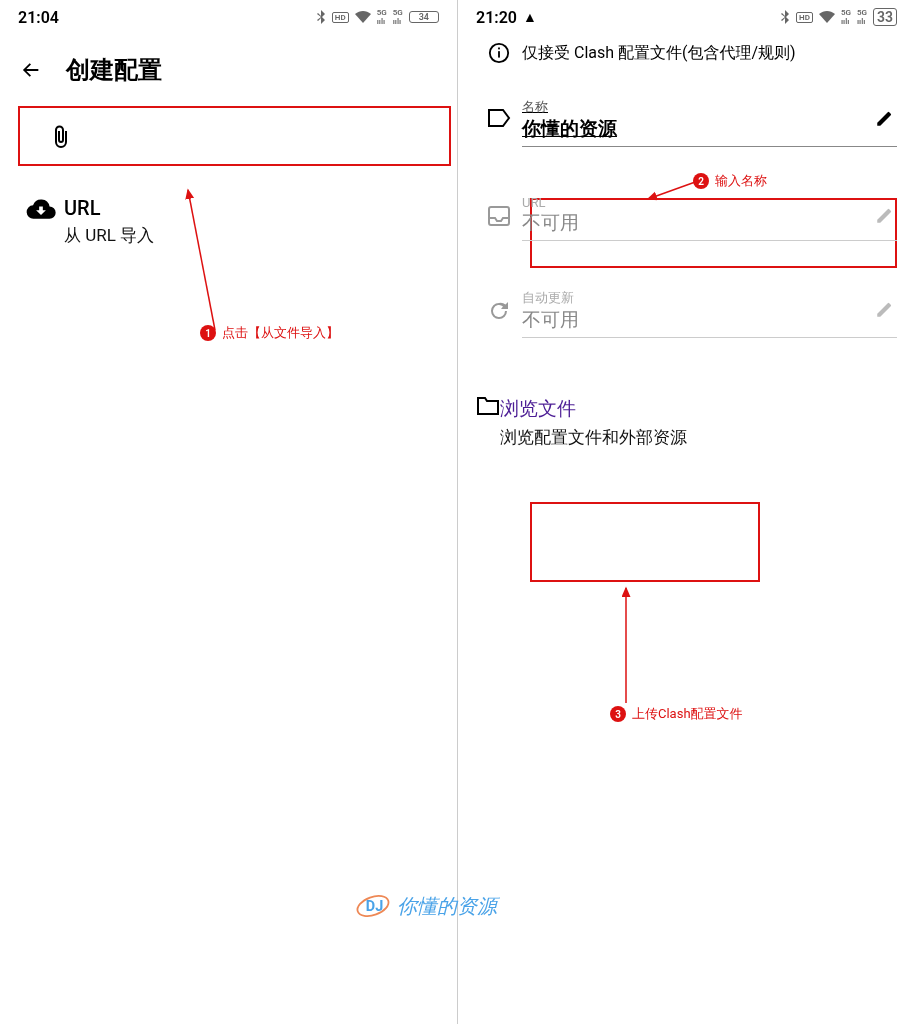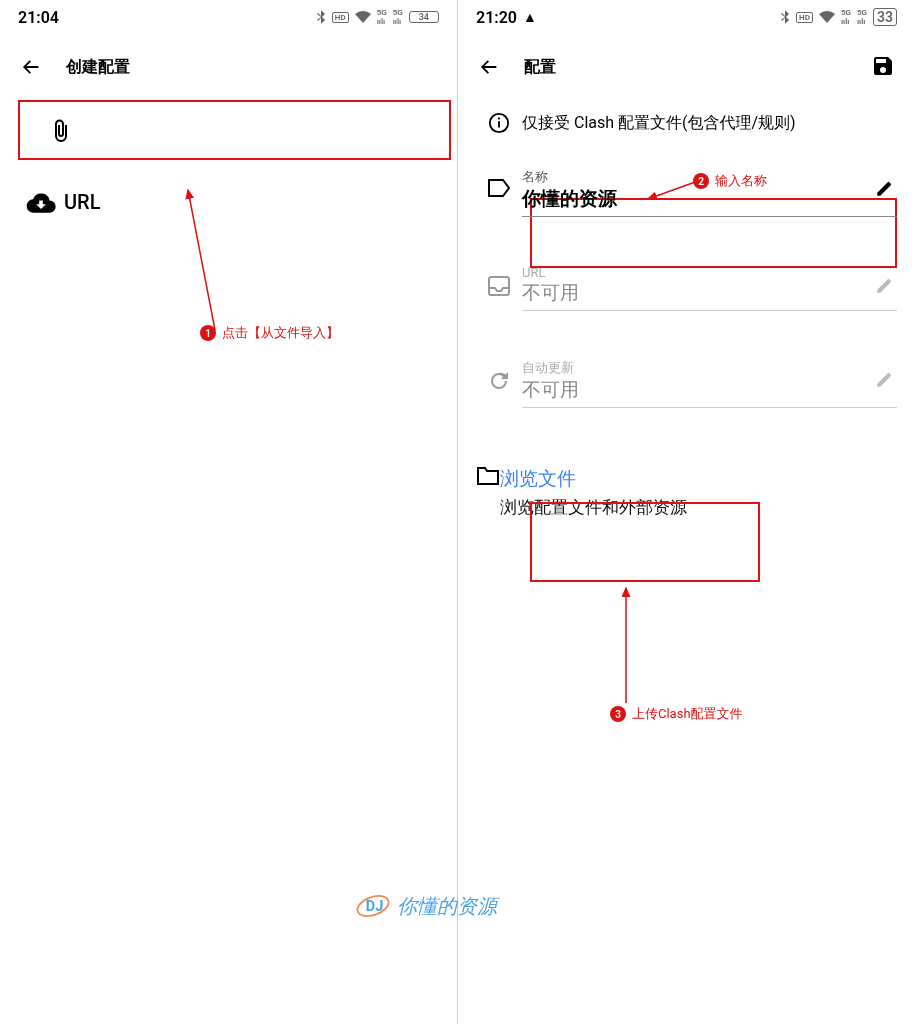--- a/index.html
+++ b/index.html
@@ -7,21 +7,21 @@
   .screens { display:flex; width:915px; height:1024px; }
   .screen { width:457px; height:1024px; background:#fff; position:relative; }
   .sep { width:1px; background:#ccc; }
   .statusbar { display:flex; justify-content:space-between; align-items:center; padding:4px 18px 0 18px; font-size:16px; font-weight:600; color:#000; height:30px; }
   .sb-left { display:flex; align-items:center; gap:6px;}
   .sb-right { display:flex; align-items:center; gap:6px; font-size:12px; }
   .sb-right svg { display:block; }
   .cat { font-size:14px; }
   .appbar { display:flex; align-items:center; padding:24px 18px 20px 18px; }
   .appbar .back { width:26px; height:26px; display:flex; align-items:center; justify-content:center; margin-right:22px; }
-  .appbar .title { font-size:16px; font-weight:700; color:#000; }
+  .appbar .title { font-size:24px; font-weight:700; color:#000; }
   .appbar .spacer { flex:1; }
   .appbar .save { width:26px; height:26px; }
   .list-item { display:flex; align-items:flex-start; padding:14px 18px; }
   .list-item .icon-col { width:46px; display:flex; justify-content:center; padding-top:2px; }
   .list-item .text-col { flex:1; }
   .list-item .primary { font-size:20px; color:#000; font-weight:500; }
   .list-item .secondary { font-size:17px; color:#111; margin-top:4px; }
   .hl { border:2px solid #d11; }
   .hl-box { position:absolute; border:2px solid #d11; pointer-events:none; }
   .ann { position:absolute; display:flex; align-items:center; gap:6px; color:#d11; font-size:13px; }
@@ -34,21 +34,21 @@
   .field-row { display:flex; align-items:center; padding:10px 18px 10px 18px; }
   .field-row .icon-col { width:46px; display:flex; justify-content:center; padding-top:10px; align-self:flex-start; }
   .field-body { flex:1; border-bottom:1px solid #888; padding-bottom:4px; position:relative; }
   .field-label { font-size:13px; color:#555; }
   .field-value { font-size:19px; color:#000; font-weight:600; }
   .field-disabled .field-label { color:#aaa; }
   .field-disabled .field-value { color:#888; font-weight:400; }
   .field-disabled .field-body { border-bottom-color:#ccc; }
   .edit-icon { position:absolute; right:4px; top:12px; }
   .browse-row { display:flex; align-items:flex-start; padding:16px 18px; }
-  .browse-body .primary { font-size:19px; color:#3b82f6; font-weight:500;}
+  .browse-body .primary { font-size:19px; color:#4c1d95; font-weight:500;}
   .browse-body .secondary { font-size:17px; color:#111; margin-top:4px;}
   
   .watermark { position:absolute; bottom:100px; left:355px; display:flex; align-items:center; gap:6px; }
   .wm-logo { width:36px; height:36px; }
   .wm-text { font-size:20px; font-style:italic; font-family:"STKaiti","KaiTi",cursive; color:#4aa3e8; }
 </style>
 </head>
 <body>
 
 <div class="screens">
@@ -90,20 +90,21 @@
     </div>
 
     <div class="list-item" style="margin-top:16px;">
       <div class="icon-col">
         <svg width="30" height="22" viewBox="0 0 24 18">
             <path d="M19 7a7 7 0 00-13.5-1A5.5 5.5 0 006 17h13a5 5 0 000-10zM12 14l-4-4h2.5V7h3v3H16l-4 4z" fill="#000"></path>
           </svg>
       </div>
       <div class="text-col">
         <div class="primary">URL</div>
+        <div class="secondary">从 URL 导入</div>
       </div>
     </div>
 
     <svg class="arrow" style="left:180px; top:185px;" width="50" height="150" viewBox="0 0 50 150">
         <defs>
           <marker id="ah1" markerWidth="8" markerHeight="8" refX="6" refY="3" orient="auto">
             <path d="M0 0L7 3L0 6z" fill="#d11"></path>
           </marker>
         </defs>
         <line x1="35" y1="145" x2="8" y2="5" stroke="#d11" stroke-width="1.5" marker-end="url(#ah1)"></line>
@@ -129,48 +130,34 @@
         <span style="border:1px solid #666;font-size:8px;padding:0 2px;border-radius:2px;color:#666;">HD</span>
         <svg width="16" height="12" viewBox="0 0 16 12">
             <path d="M8 12L0 3c5-4 11-4 16 0L8 12z" fill="#666"></path>
           </svg>
         <span style="font-size:8px;color:#666;">5G<br>ıılı</span>
         <span style="font-size:8px;color:#666;">5G<br>ıılı</span>
         <span style="border:1px solid #666;font-size:14px;padding:0 3px;border-radius:3px;color:#666;">33</span>
       </div>
     </div>
 
-    <div class="appbar">
-      <div class="back">
-        <svg width="22" height="22" viewBox="0 0 24 24">
-            <path d="M20 11H7l5-5-1.4-1.4L3.2 12l7.4 7.4L12 18l-5-5h13z" fill="#000"></path>
-          </svg>
-      </div>
-      <div class="title">配置</div>
-      <div class="spacer"></div>
-      <div class="save">
-        <svg width="24" height="24" viewBox="0 0 24 24">
-            <path d="M17 3H5a2 2 0 00-2 2v14a2 2 0 002 2h14a2 2 0 002-2V7l-4-4zM12 19a3 3 0 110-6 3 3 0 010 6zm3-10H5V5h10v4z" fill="#000"></path>
-          </svg>
-      </div>
-    </div>
 
     <div class="info-row">
       <div class="icon-col">
         <svg width="22" height="22" viewBox="0 0 24 24">
             <circle cx="12" cy="12" r="10" fill="none" stroke="#000" stroke-width="2"></circle>
             <rect x="11" y="10" width="2" height="7" fill="#000"></rect>
             <rect x="11" y="6" width="2" height="2" fill="#000"></rect>
           </svg>
       </div>
       <div class="msg">仅接受 Clash 配置文件(包含代理/规则)</div>
     </div>
 
     <div class="hl-box" style="left:72px; top:198px; width:367px; height:70px;"></div>
-    <div class="field-row" style="margin-top:12px;">
+    <div class="field-row" style="margin-top:12px;text-decoration:underline;">
       <div class="icon-col">
         <svg width="24" height="20" viewBox="0 0 24 20">
             <path d="M2 2h14l6 8-6 8H2V2z" fill="none" stroke="#000" stroke-width="2"></path>
           </svg>
       </div>
       <div class="field-body">
         <div class="field-label">名称</div>
         <div class="field-value">你懂的资源</div>
         <svg class="edit-icon" width="18" height="18" viewBox="0 0 24 24">
             <path d="M3 17v4h4L19 9l-4-4L3 17zM21 7l-2 2-4-4 2-2a1.4 1.4 0 012 0l2 2a1.4 1.4 0 010 2z" fill="#000"></path>

